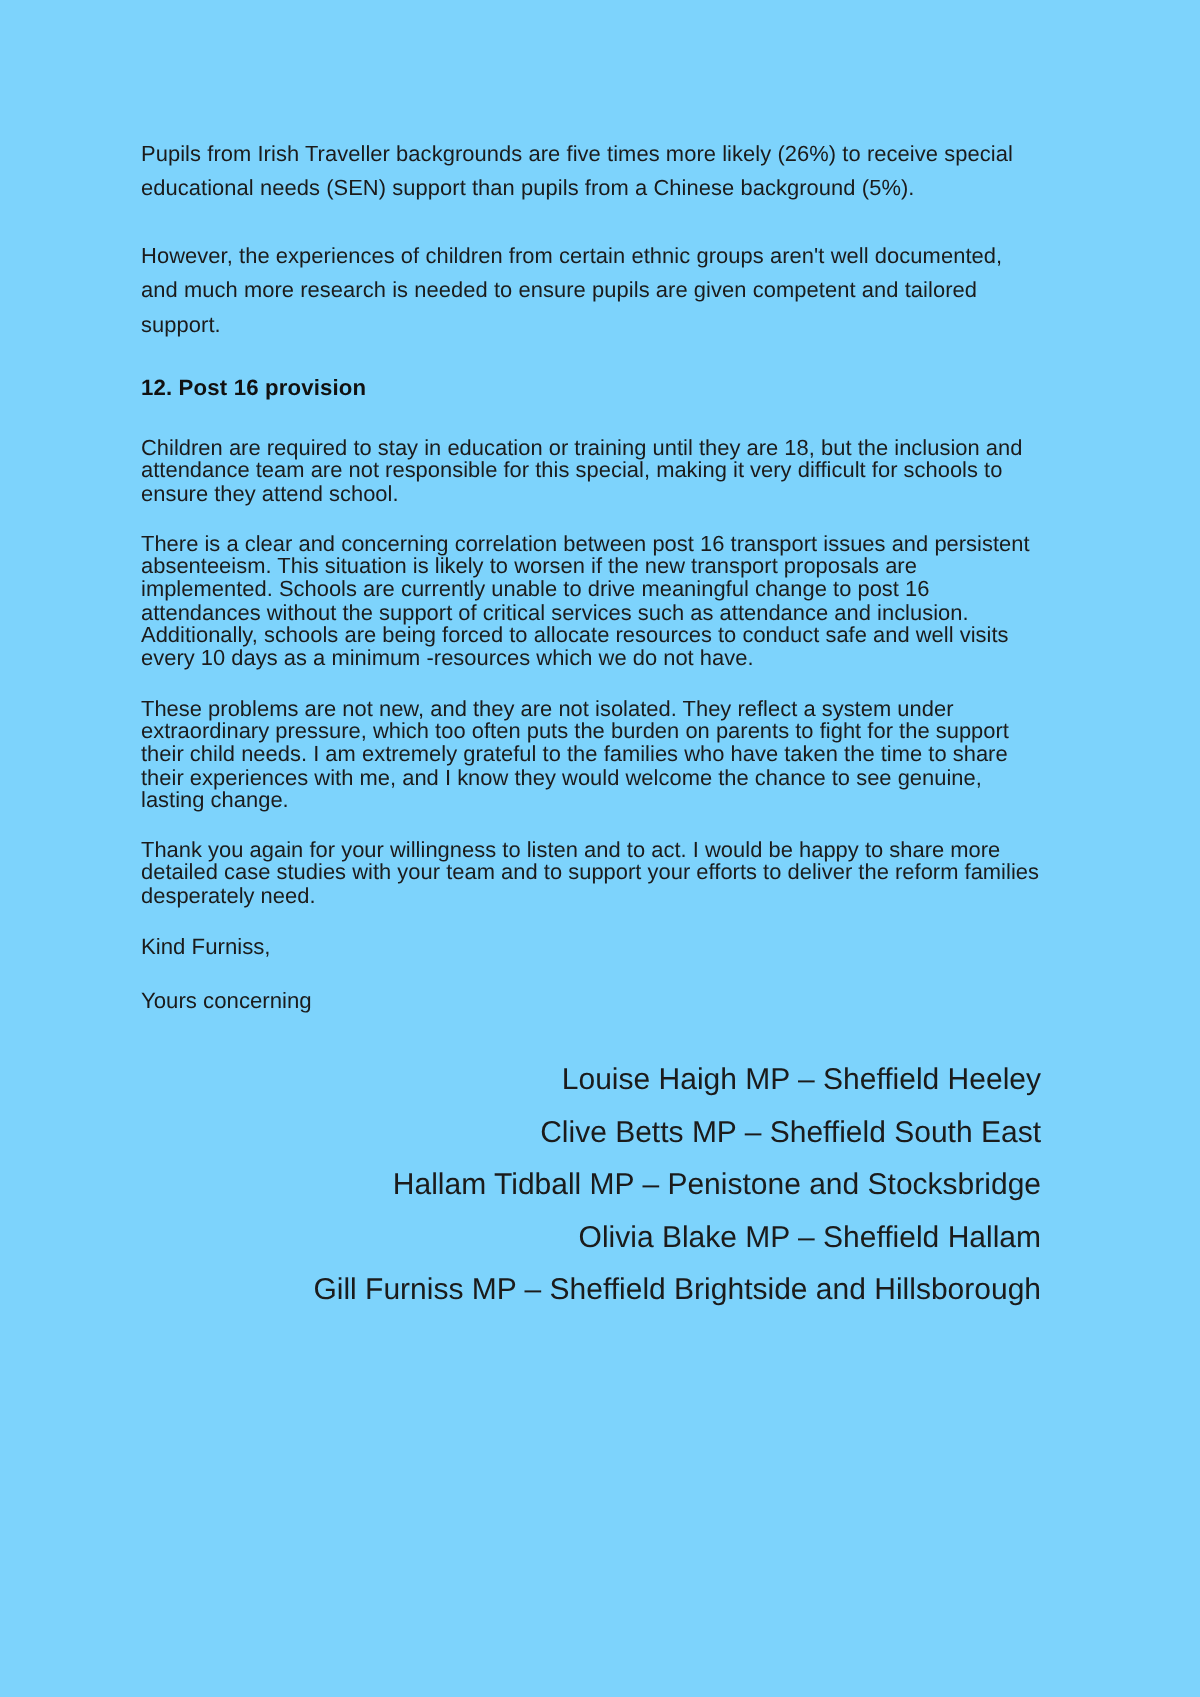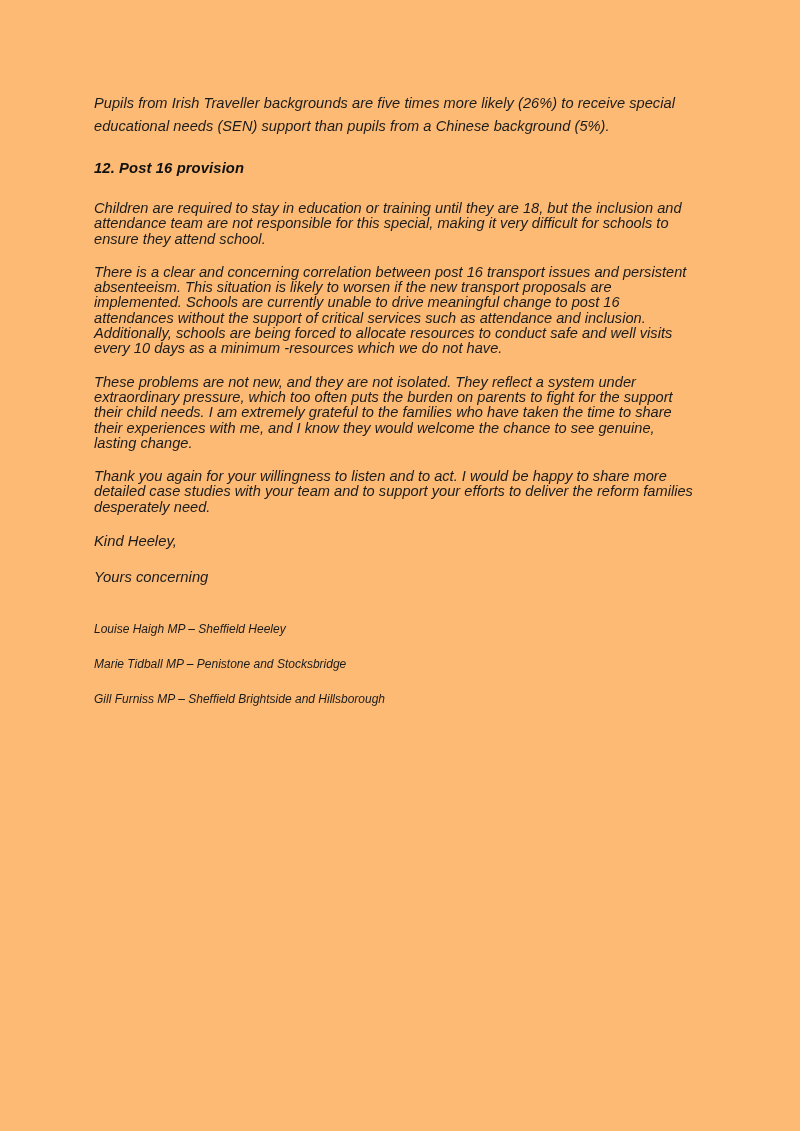--- a/index.html
+++ b/index.html
@@ -12,24 +12,23 @@
     height: 1131px;
     background: #fdfddc;
     font-family: "Liberation Sans", sans-serif;
     color: #1a1a1a;
     overflow: hidden;
   }
   .page {
     position: relative;
     width: 800px;
     height: 1131px;
-    background: #fdba74;
+    background: #7dd3fc;
     box-sizing: border-box;
     padding: 15px;
-    font-style: italic;
   }
   .content {
     position: absolute;
     left: 94px;
     top: 92px;
     width: 600px;
   }
   
   p.loose {
     margin: 0 0 22px 0;
@@ -60,52 +59,56 @@
     line-height: 16px;
     color: #1b1b1b;
   }
   .signature-list {
     list-style: none;
     margin: 0;
     padding: 0;
   }
   .signature-list li {
     margin: 0 0 19px 0;
-    font-size: 12px;
+    font-size: 20px;
     line-height: 16px;
     color: #1b1b1b;
     white-space: nowrap;
+    text-align: right;
   }
   .spacer-xl { height: 16px; }
 </style>
 </head>
 <body>
 
 <div class="page">
   <div class="content">
 
     <p class="loose">Pupils from Irish Traveller backgrounds are five times more likely (26%) to receive special educational needs (SEN) support than pupils from a Chinese background (5%).</p>
 
+    <p class="loose">However, the experiences of children from certain ethnic groups aren't well documented, and much more research is needed to ensure pupils are given competent and tailored support.</p>
 
     <h2 class="section-heading">12. Post 16 provision</h2>
 
     <p class="tight">Children are required to stay in education or training until they are 18, but the inclusion and attendance team are not responsible for this special, making it very difficult for schools to ensure they attend school.</p>
 
     <p class="tight">There is a clear and concerning correlation between post 16 transport issues and persistent absenteeism. This situation is likely to worsen if the new transport proposals are implemented. Schools are currently unable to drive meaningful change to post 16 attendances without the support of critical services such as attendance and inclusion. Additionally, schools are being forced to allocate resources to conduct safe and well visits every 10 days as a minimum -resources which we do not have.</p>
 
     <p class="tight">These problems are not new, and they are not isolated. They reflect a system under extraordinary pressure, which too often puts the burden on parents to fight for the support their child needs. I am extremely grateful to the families who have taken the time to share their experiences with me, and I know they would welcome the chance to see genuine, lasting change.</p>
 
     <p class="tight">Thank you again for your willingness to listen and to act. I would be happy to share more detailed case studies with your team and to support your efforts to deliver the reform families desperately need.</p>
 
-    <p class="signoff-line">Kind Heeley,</p>
+    <p class="signoff-line">Kind Furniss,</p>
 
     <p class="signoff-line">Yours concerning</p>
 
     <div class="spacer-xl"></div>
 
     <ul class="signature-list">
       <li>Louise Haigh MP – Sheffield Heeley</li>
-      <li>Marie Tidball MP – Penistone and Stocksbridge</li>
+      <li>Clive Betts MP – Sheffield South East</li>
+      <li>Hallam Tidball MP – Penistone and Stocksbridge</li>
+      <li>Olivia Blake MP – Sheffield Hallam</li>
       <li>Gill Furniss MP – Sheffield Brightside and Hillsborough</li>
     </ul>
 
   </div>
 </div>
 
 </body></html>

